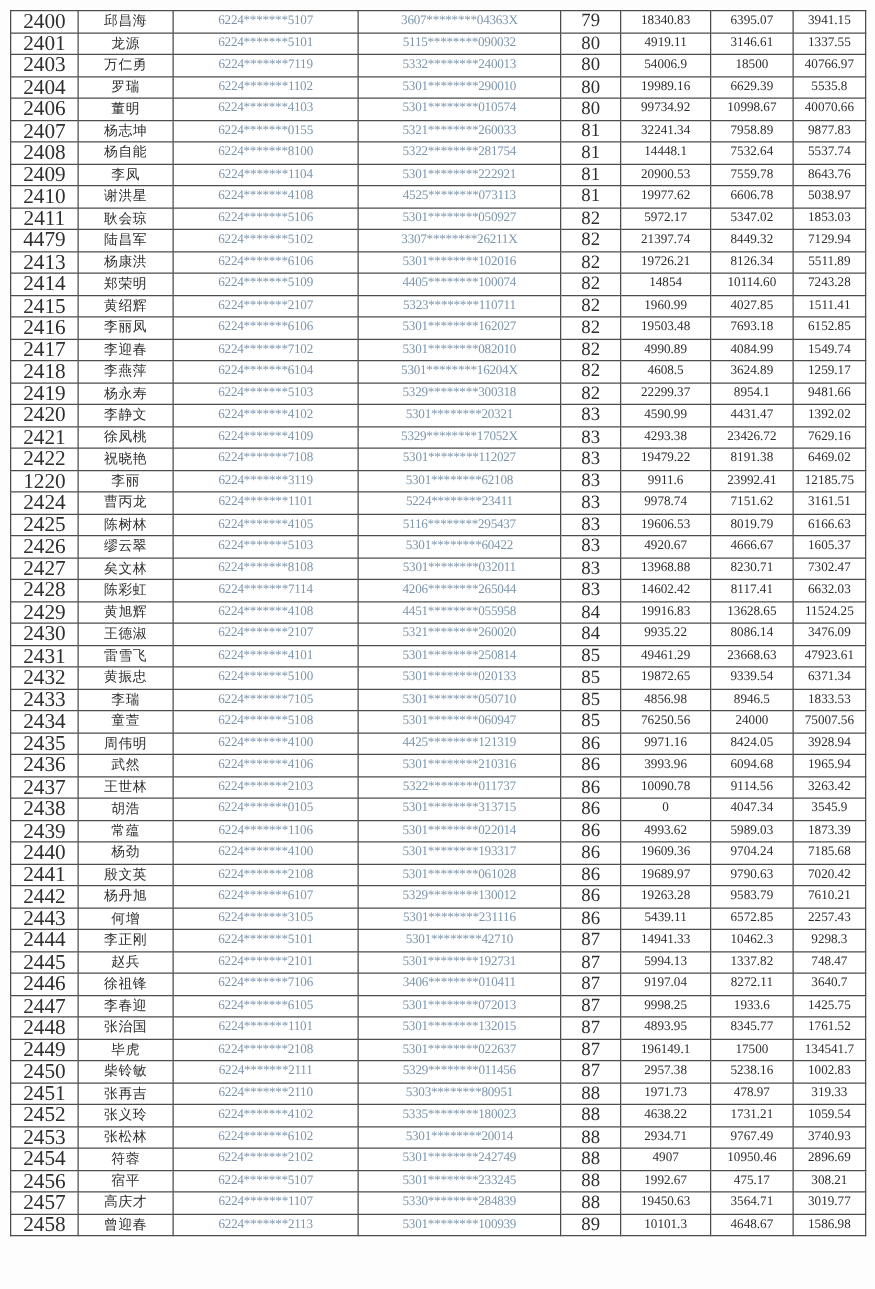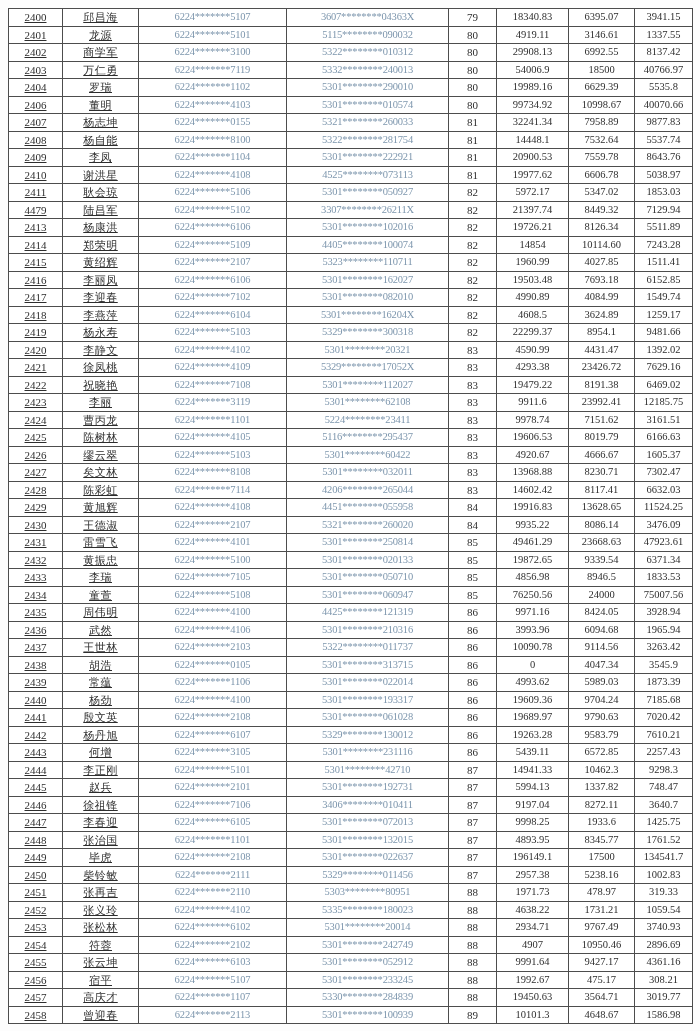--- a/index.html
+++ b/index.html
@@ -20,28 +20,28 @@
     border:1px solid #4d4d4d;
     font-size:11px;
     height:16.9px;
     line-height:16.5px;
     text-align:center;
     color:#2e2e2e;
     padding:0 1px;
     overflow:hidden;
     white-space:nowrap;
   }
-  td.c-index { font-size:11px;text-decoration:underline; }
-  td.c-name  { font-size:11px; letter-spacing:0.5px;text-decoration:underline; }
+  td.c-index { font-size:17px; }
+  td.c-name  { font-size:11px; letter-spacing:0.5px; }
   td.c-card, td.c-id {
     color:#7d96ad;
     font-size:10.5px;
     letter-spacing:-0.2px;
   }
-  td.c-num { font-size:11px;text-align:center; }
+  td.c-num { font-size:15px;text-align:center; }
   td.c-amt { font-size:10.5px; }
 </style>
 </head>
 <body>
 
 <div class="page">
   <table class="data-table">
     <colgroup>
       <col style="width:54px">
       <col style="width:76px">
@@ -67,30 +67,20 @@
           <td class="c-index">2401</td>
           <td class="c-name">龙源</td>
           <td class="c-card">6224*******5101</td>
           <td class="c-id">5115********090032</td>
           <td class="c-num">80</td>
           <td class="c-amt">4919.11</td>
           <td class="c-amt">3146.61</td>
           <td class="c-amt">1337.55</td>
         </tr>
         <tr>
-          <td class="c-index">2402</td>
-          <td class="c-name">商学军</td>
-          <td class="c-card">6224*******3100</td>
-          <td class="c-id">5322********010312</td>
-          <td class="c-num">80</td>
-          <td class="c-amt">29908.13</td>
-          <td class="c-amt">6992.55</td>
-          <td class="c-amt">8137.42</td>
-        </tr>
-        <tr>
           <td class="c-index">2403</td>
           <td class="c-name">万仁勇</td>
           <td class="c-card">6224*******7119</td>
           <td class="c-id">5332********240013</td>
           <td class="c-num">80</td>
           <td class="c-amt">54006.9</td>
           <td class="c-amt">18500</td>
           <td class="c-amt">40766.97</td>
         </tr>
         <tr>
@@ -267,21 +257,21 @@
           <td class="c-index">2422</td>
           <td class="c-name">祝晓艳</td>
           <td class="c-card">6224*******7108</td>
           <td class="c-id">5301********112027</td>
           <td class="c-num">83</td>
           <td class="c-amt">19479.22</td>
           <td class="c-amt">8191.38</td>
           <td class="c-amt">6469.02</td>
         </tr>
         <tr>
-          <td class="c-index">2423</td>
+          <td class="c-index">1220</td>
           <td class="c-name">李丽</td>
           <td class="c-card">6224*******3119</td>
           <td class="c-id">5301********62108</td>
           <td class="c-num">83</td>
           <td class="c-amt">9911.6</td>
           <td class="c-amt">23992.41</td>
           <td class="c-amt">12185.75</td>
         </tr>
         <tr>
           <td class="c-index">2424</td>
@@ -587,30 +577,20 @@
           <td class="c-index">2454</td>
           <td class="c-name">符蓉</td>
           <td class="c-card">6224*******2102</td>
           <td class="c-id">5301********242749</td>
           <td class="c-num">88</td>
           <td class="c-amt">4907</td>
           <td class="c-amt">10950.46</td>
           <td class="c-amt">2896.69</td>
         </tr>
         <tr>
-          <td class="c-index">2455</td>
-          <td class="c-name">张云坤</td>
-          <td class="c-card">6224*******6103</td>
-          <td class="c-id">5301********052912</td>
-          <td class="c-num">88</td>
-          <td class="c-amt">9991.64</td>
-          <td class="c-amt">9427.17</td>
-          <td class="c-amt">4361.16</td>
-        </tr>
-        <tr>
           <td class="c-index">2456</td>
           <td class="c-name">宿平</td>
           <td class="c-card">6224*******5107</td>
           <td class="c-id">5301********233245</td>
           <td class="c-num">88</td>
           <td class="c-amt">1992.67</td>
           <td class="c-amt">475.17</td>
           <td class="c-amt">308.21</td>
         </tr>
         <tr>

